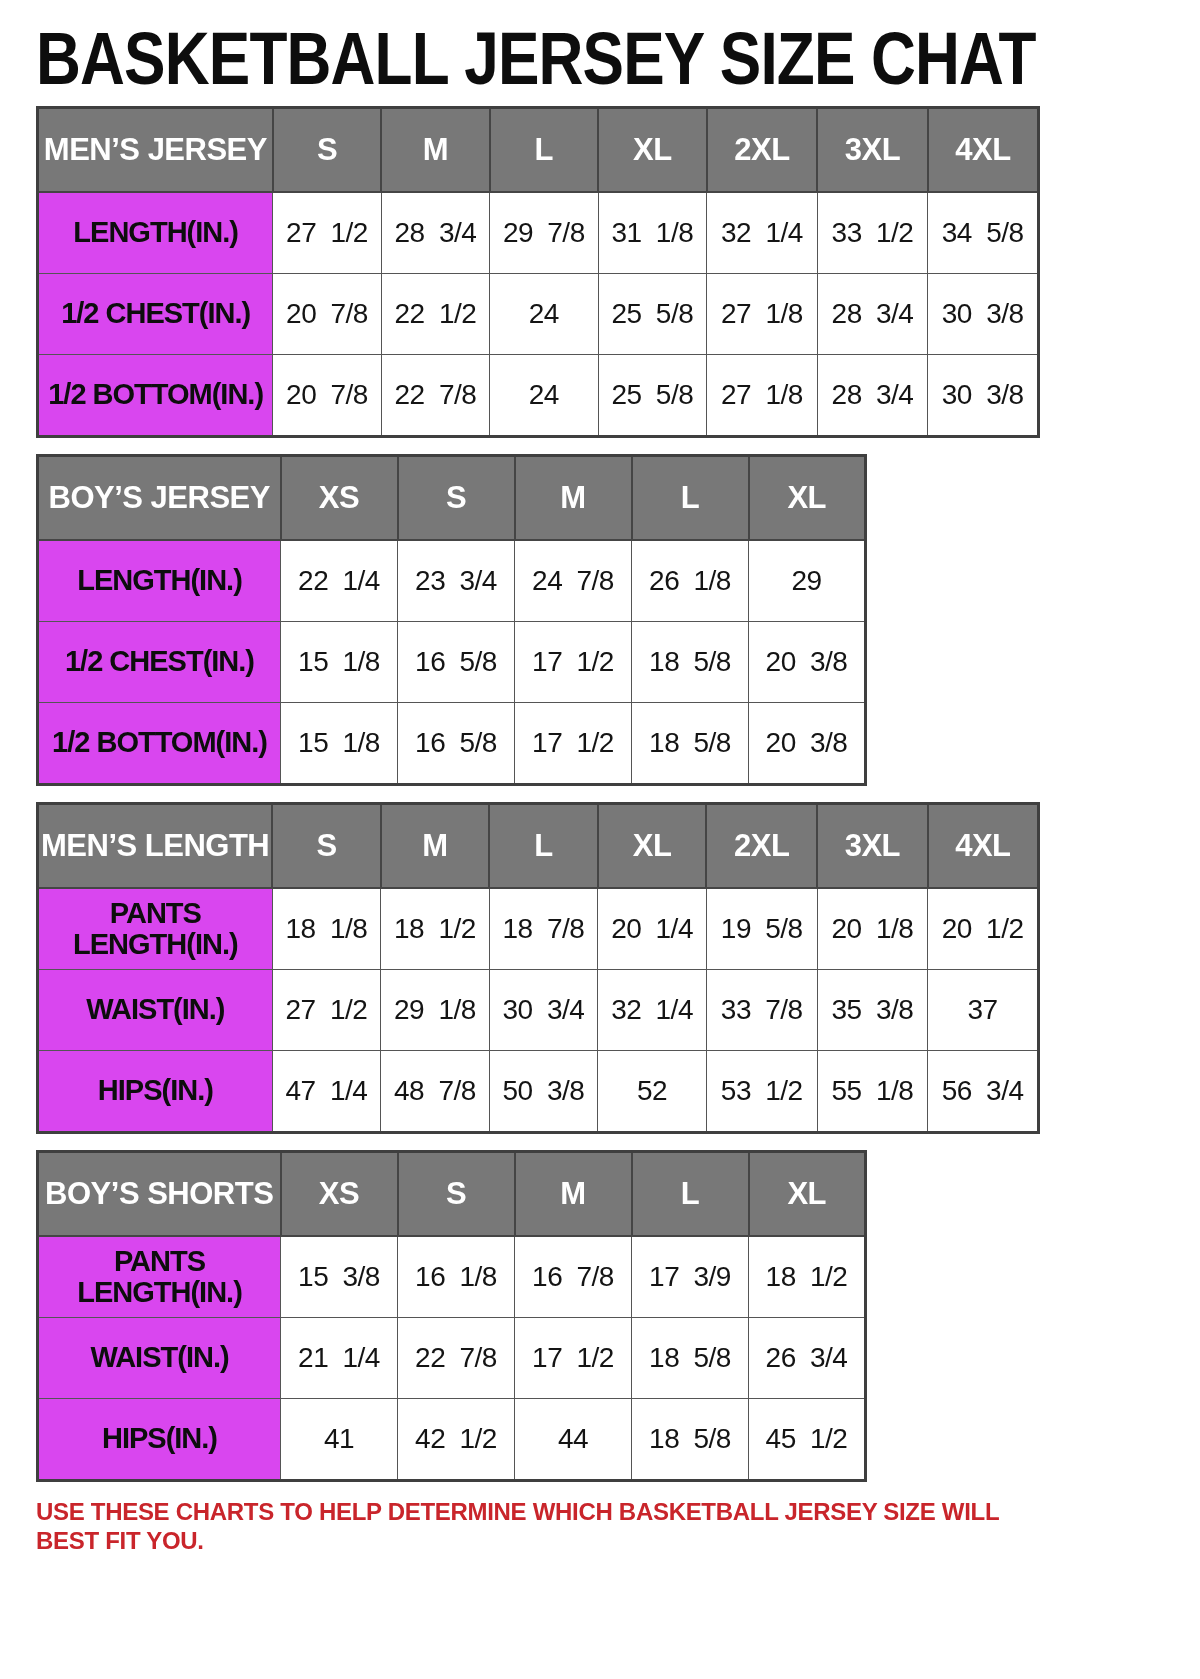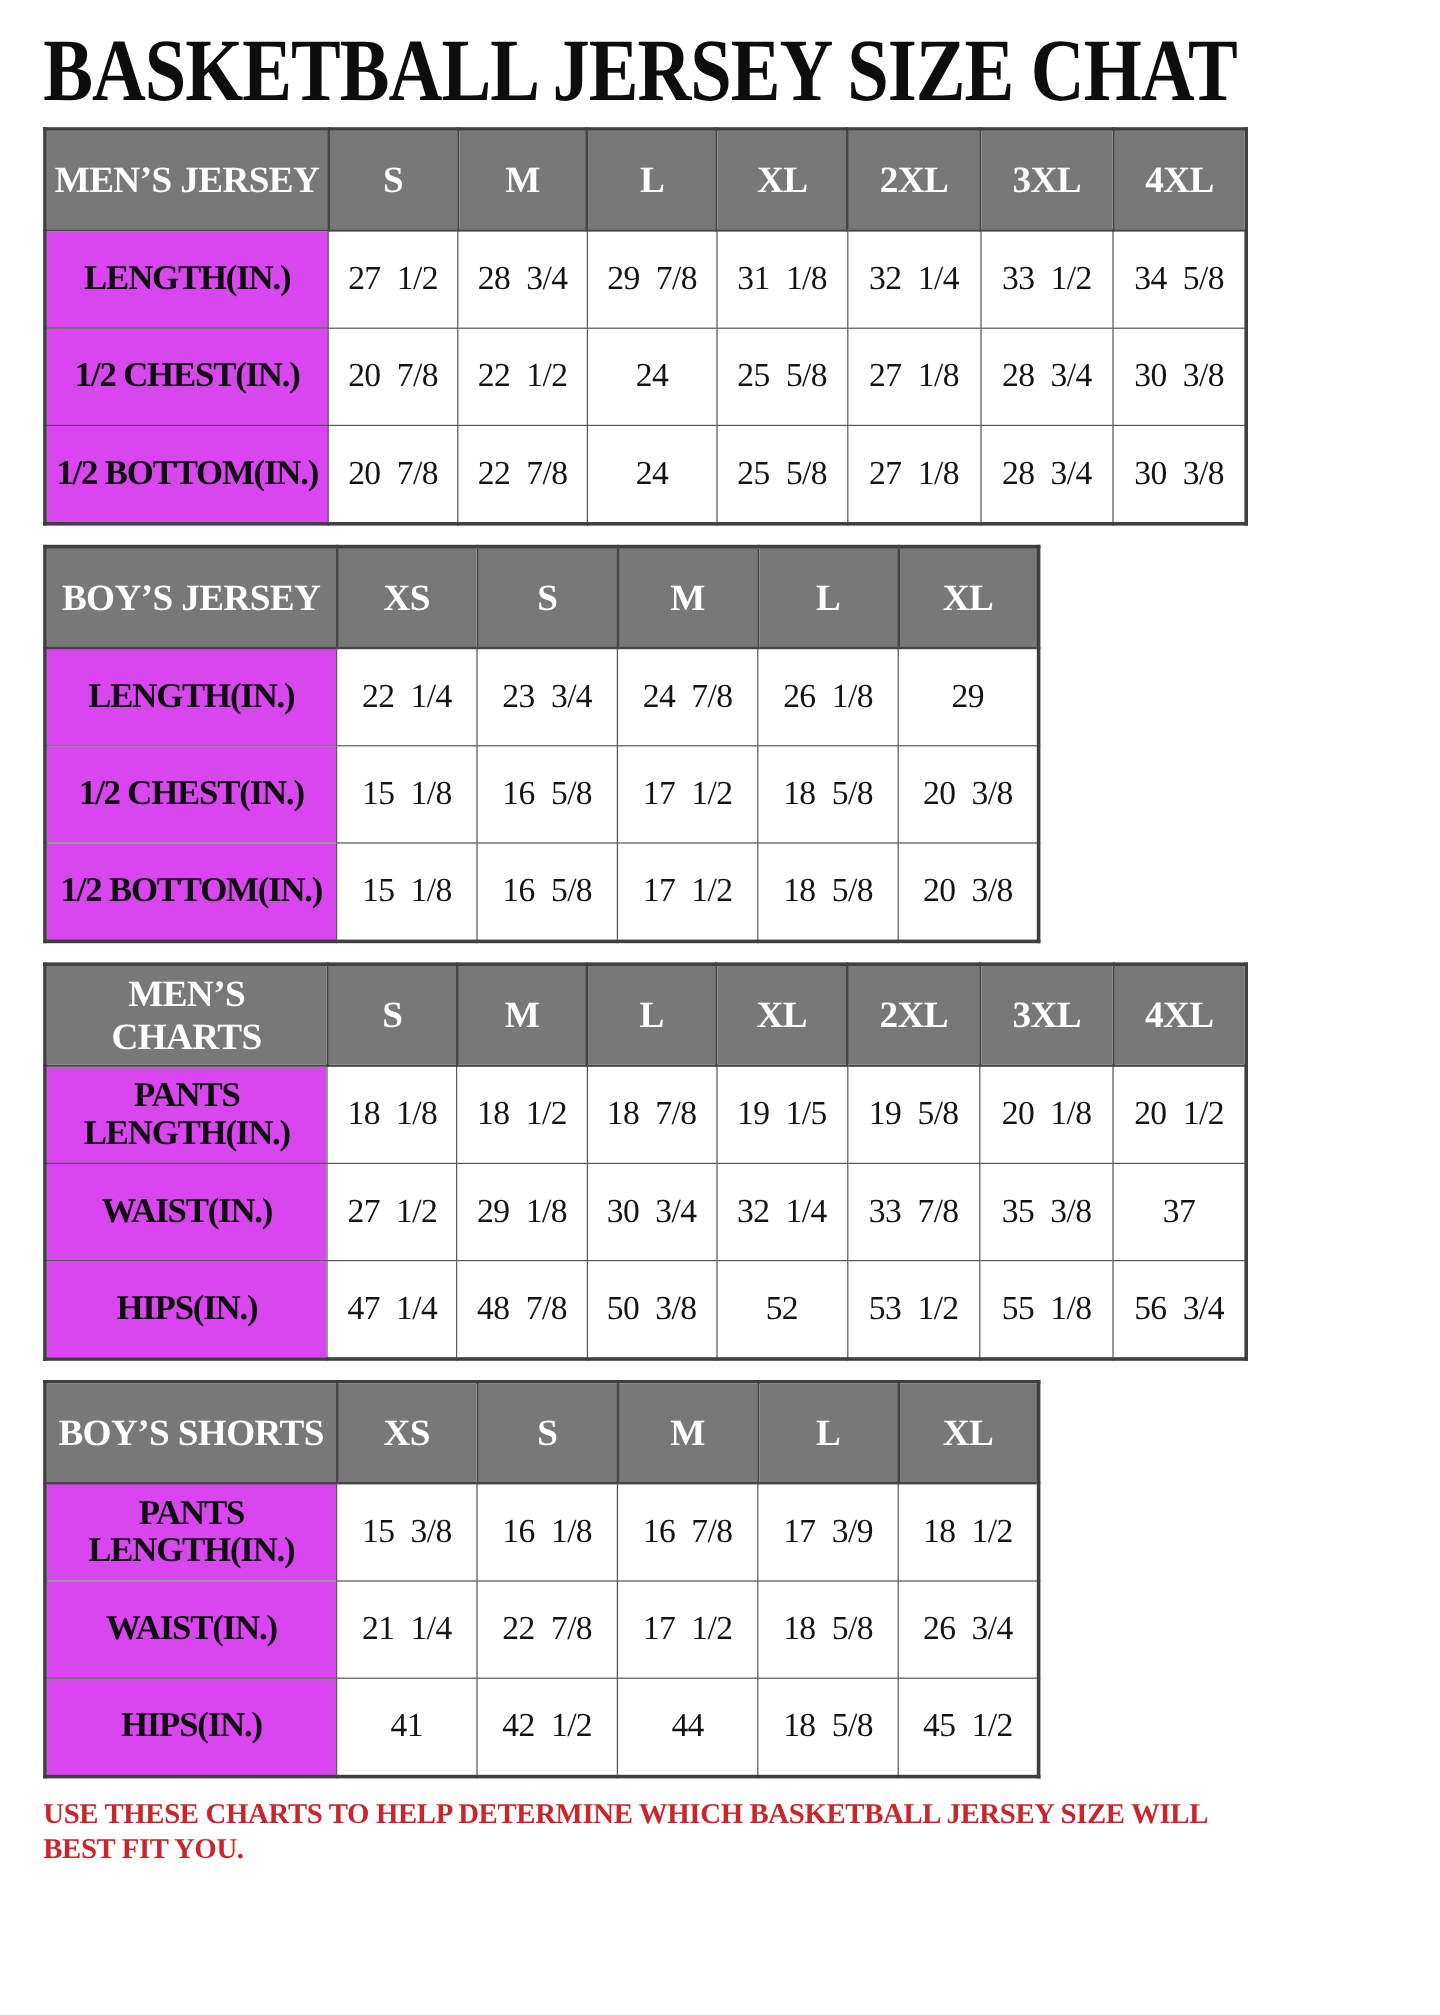--- a/index.html
+++ b/index.html
@@ -7,21 +7,20 @@
     padding: 0;
     background: #ffffff;
     font-family: "Liberation Sans", sans-serif;
   }
   .page {
     width: 1084px;
     min-height: 1679px;
     box-sizing: border-box;
     padding: 16px 30px 20px 36px;
     background: #ffffff;
-    font-family: Liberation Serif, serif;
   }
   h1.page-title {
     margin: 6px 0 10px 0;
     font-size: 74px;
     font-weight: 700;
     color: #0d0d0d;
     letter-spacing: -1px;
     white-space: nowrap;
     transform: scaleX(0.84);
     transform-origin: 0 50%;
@@ -195,37 +194,37 @@
           <col class="size-col">
           <col class="size-col">
           <col class="size-col">
           <col class="size-col">
           <col class="size-col">
           <col class="size-col">
           <col class="size-col">
         </colgroup>
         <thead>
           <tr>
-            <th>MEN’S CHARTS</th>
+            <th>MEN’S LENGTH</th>
             <th>S</th>
             <th>M</th>
             <th>L</th>
             <th>XL</th>
             <th>2XL</th>
             <th>3XL</th>
             <th>4XL</th>
           </tr>
         </thead>
         <tbody>
           <tr>
             <th class="row-label">PANTS LENGTH(IN.)</th>
             <td class="value-cell">18 1/8</td>
             <td class="value-cell">18 1/2</td>
             <td class="value-cell">18 7/8</td>
-            <td class="value-cell">19 1/5</td>
+            <td class="value-cell">20 1/4</td>
             <td class="value-cell">19 5/8</td>
             <td class="value-cell">20 1/8</td>
             <td class="value-cell">20 1/2</td>
           </tr>
           <tr>
             <th class="row-label">WAIST(IN.)</th>
             <td class="value-cell">27 1/2</td>
             <td class="value-cell">29 1/8</td>
             <td class="value-cell">30 3/4</td>
             <td class="value-cell">32 1/4</td>

